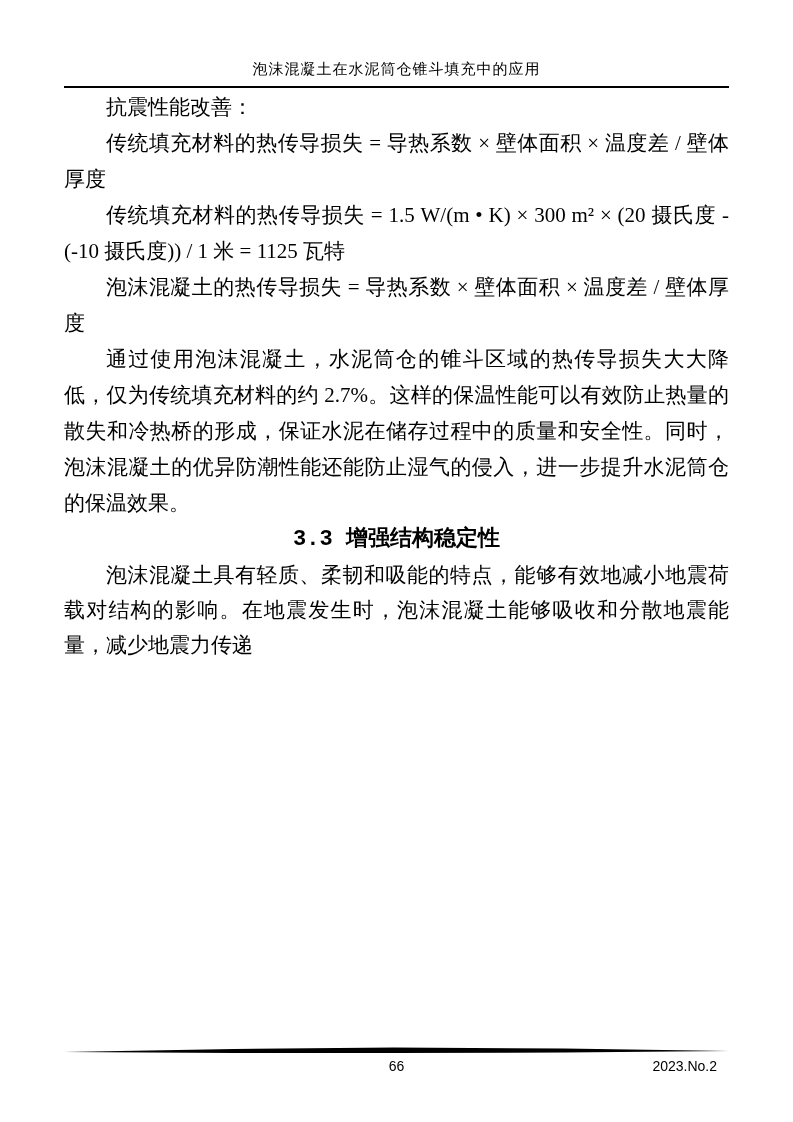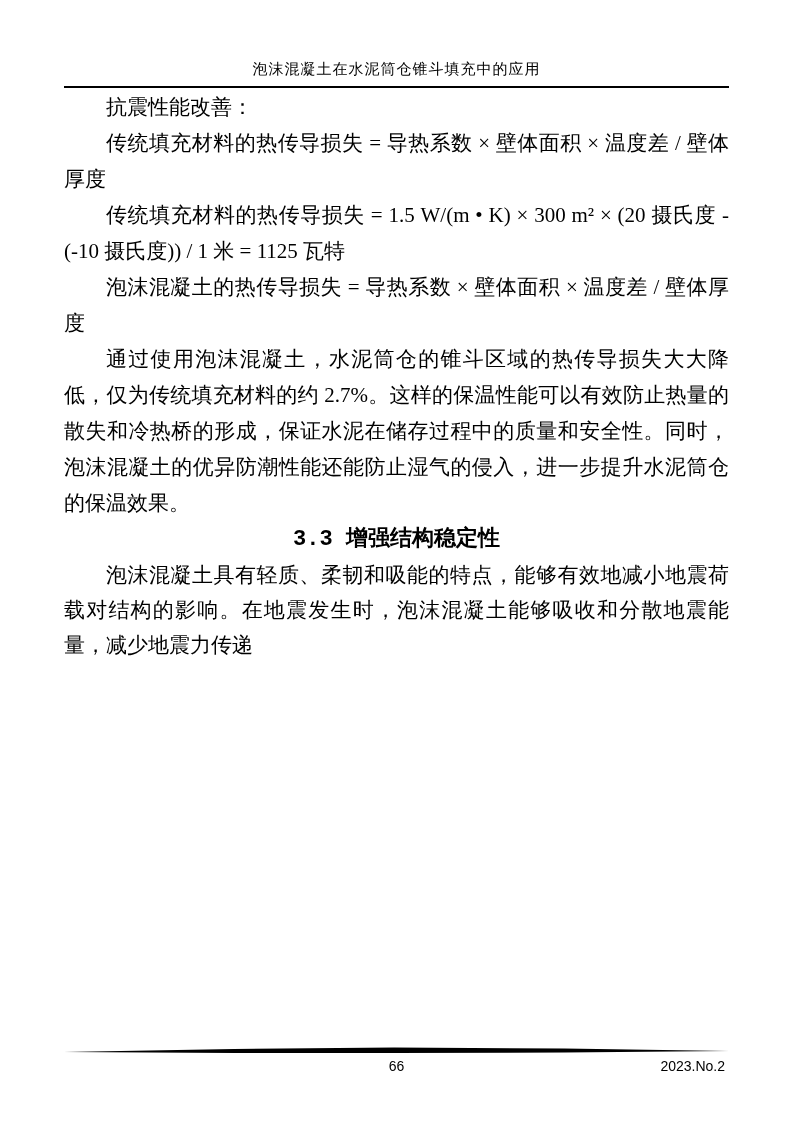--- a/index.html
+++ b/index.html
@@ -65,21 +65,21 @@
     font-family: "Liberation Sans", "DejaVu Sans", sans-serif;
     font-size: 14px;
     line-height: 18px;
   }
   .page-number {
     display: block;
     text-align: center;
   }
   .issue {
     position: absolute;
-    right: 4px;
+    right: 12px;
     top: 0;
   }
 </style>
 </head>
 <body>
 
 <div class="page">
 
   <div class="running-header">泡沫混凝土在水泥筒仓锥斗填充中的应用</div>
 

